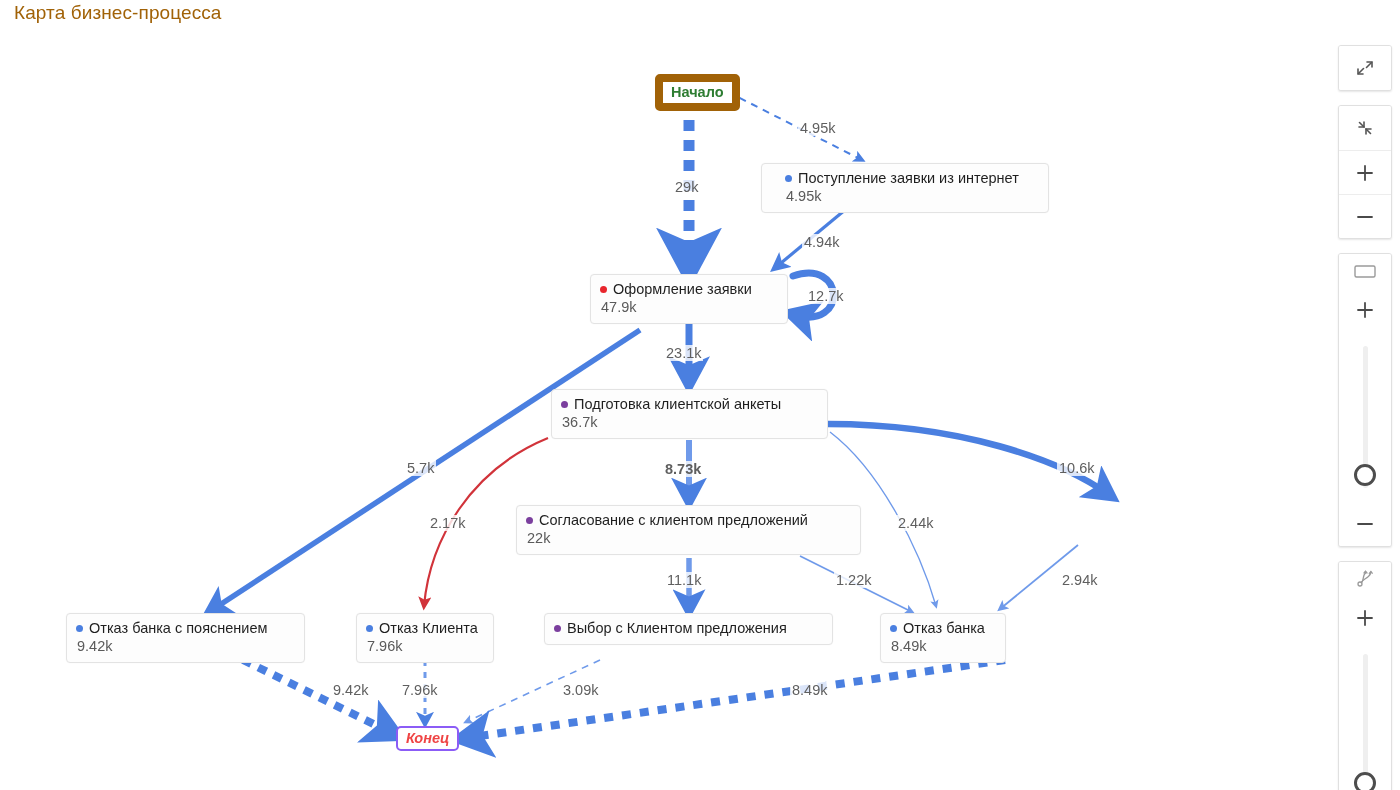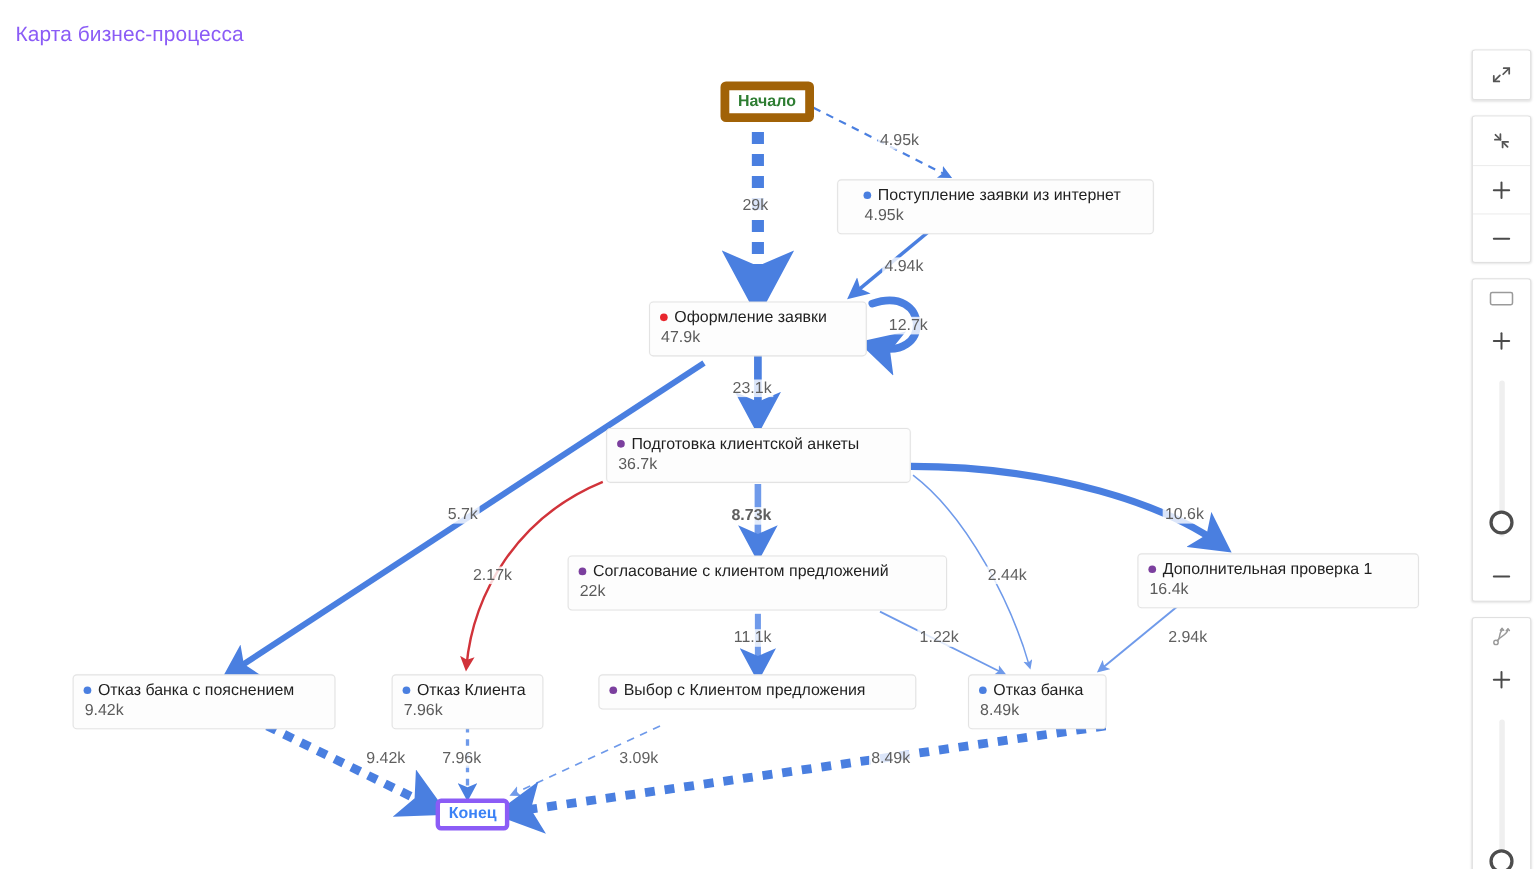--- a/index.html
+++ b/index.html
@@ -5,23 +5,23 @@
   * { box-sizing: border-box; }
   html, body {
     margin: 0; padding: 0;
     width: 1400px; height: 790px;
     background: #ffffff;
     font-family: "Liberation Sans", sans-serif;
     overflow: hidden;
   }
   #page-title {
     position: absolute;
-    left: 14px; top: 21px;
+    left: 14px; top: 2px;
     font-size: 19px;
-    color: #8b5cf6;
+    color: #a16207;
     letter-spacing: 0.1px;
     white-space: nowrap;
   }
   #canvas {
     position: absolute;
     left: 0; top: 0;
     width: 1400px; height: 790px;
   }
   #edge-layer {
     position: absolute; left: 0; top: 0;
@@ -62,21 +62,21 @@
   .terminal {
     position: absolute;
     border-radius: 5px;
     padding: 2px 8px 3px 8px;
     font-size: 14.5px;
     font-weight: bold;
     background: #ffffff;
     white-space: nowrap;
   }
   .terminal.start { border: 8px solid #a16207; color: #2e7d32; }
-  .terminal.end   { border: 4px solid #8b5cf6; color: #3b82f6; }
+  .terminal.end   { border: 2px solid #8b5cf6; color: #ef4444; font-style: italic; }
 
   
   .edge-label {
     position: absolute;
     font-size: 14.5px;
     color: #5f5f5f;
     background: rgba(255,255,255,0.80);
     padding: 0 2px;
     white-space: nowrap;
   }
@@ -222,26 +222,20 @@
     <span class="node-value">36.7k</span>
   </div>
 
   <div class="node" style="left:516px; top:505px; width:345px;">
     <span class="node-title">
       <span class="node-dot" style="background:#7b3f9e;"></span><span>Согласование с клиентом предложений</span>
     </span>
     <span class="node-value">22k</span>
   </div>
 
-  <div class="node" style="left:1034px; top:503px; width:256px;">
-    <span class="node-title">
-      <span class="node-dot" style="background:#7b3f9e;"></span><span>Дополнительная проверка 1</span>
-    </span>
-    <span class="node-value">16.4k</span>
-  </div>
 
   <div class="node" style="left:66px; top:613px; width:239px;">
     <span class="node-title">
       <span class="node-dot" style="background:#4a7fe0;"></span><span>Отказ банка с пояснением</span>
     </span>
     <span class="node-value">9.42k</span>
   </div>
 
   <div class="node" style="left:356px; top:613px; width:138px;">
     <span class="node-title">

